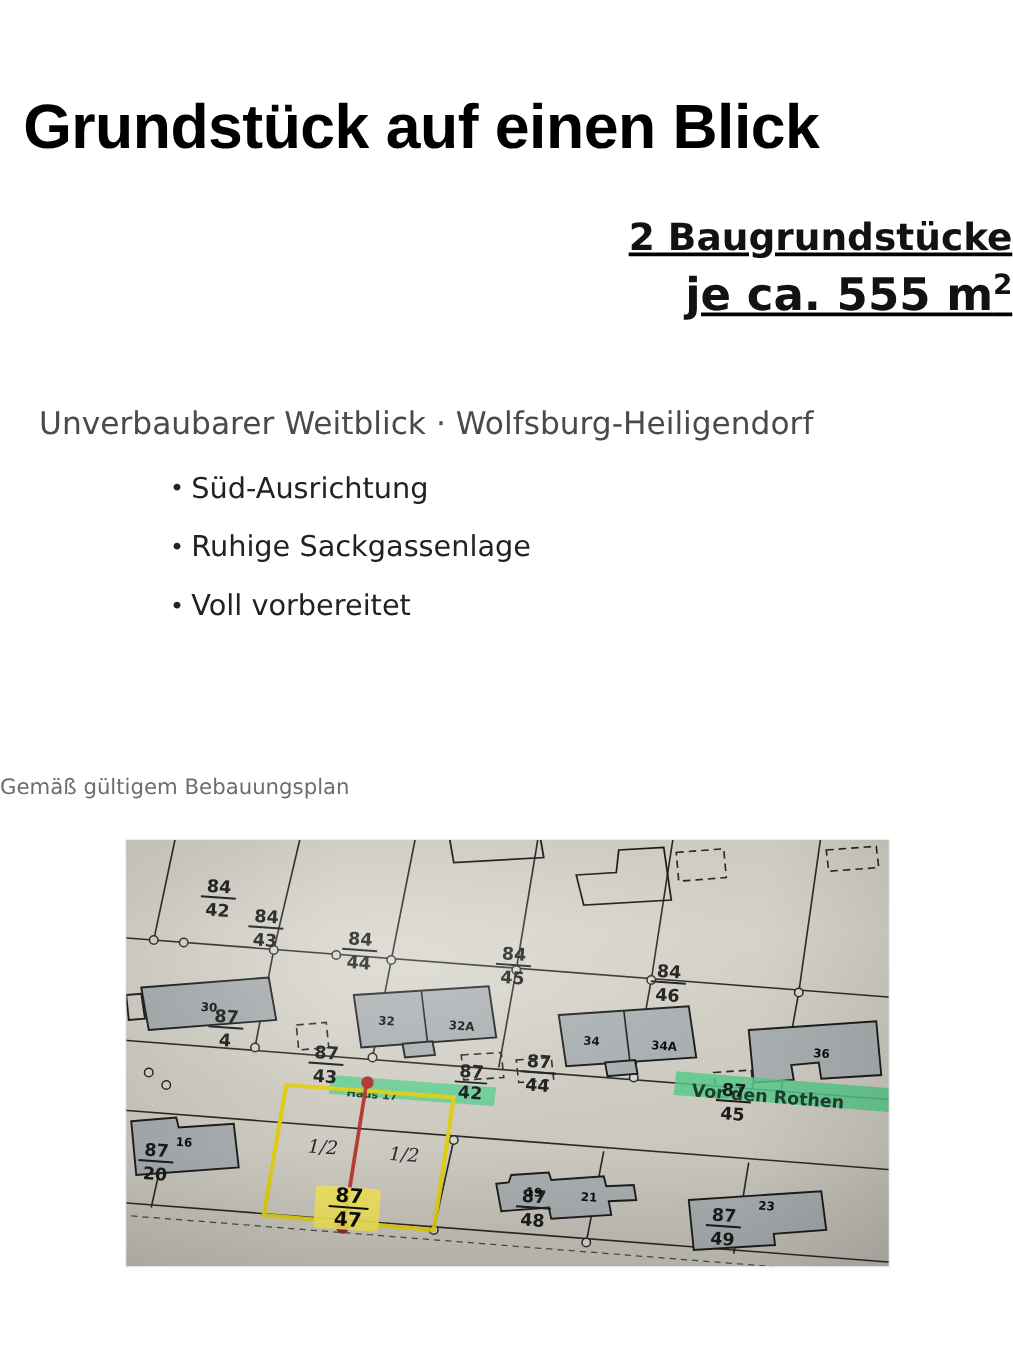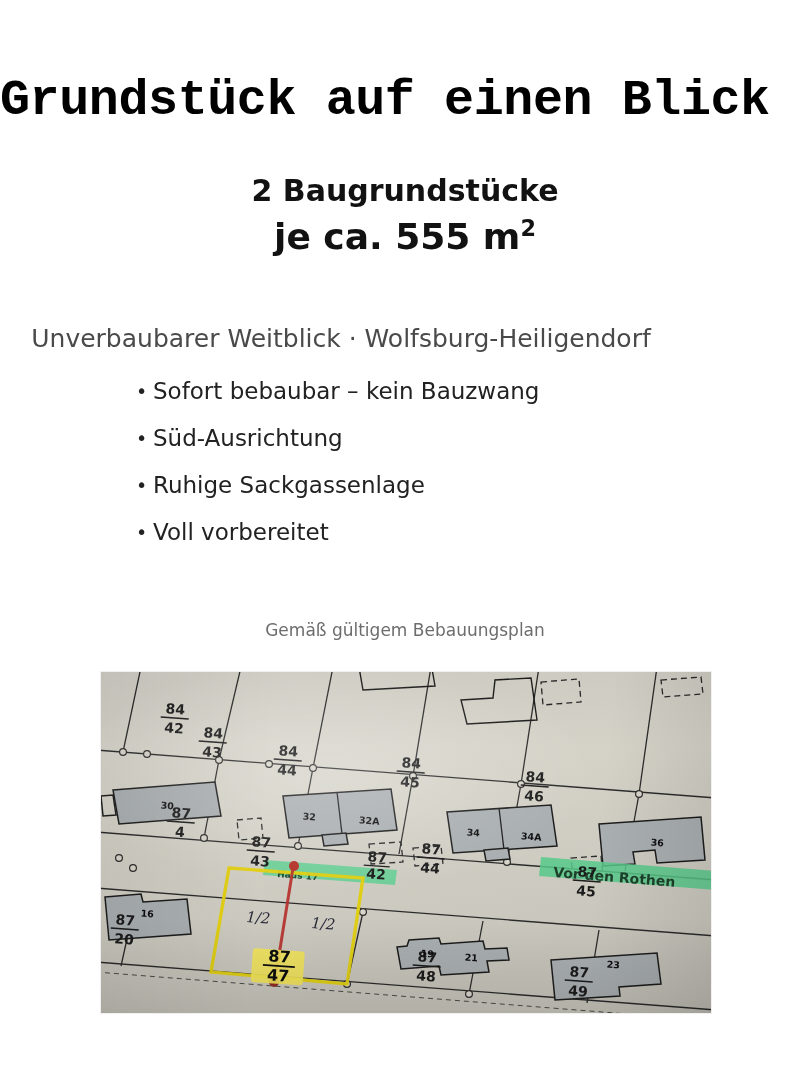--- a/index.html
+++ b/index.html
@@ -23,36 +23,37 @@
     background: #ffffff;
   }
 
   
   .headline {
     position: absolute;
     left: 0;
     top: 72px;
     width: 674px;
     text-align: center;
-    font-family: Liberation Mono, monospace;
+    font-family: Liberation Sans, sans-serif;
     font-weight: 700;
     font-size: 50px;
     line-height: 58px;
     letter-spacing: -0.4px;
     color: #000000;
     white-space: nowrap;
   }
 
   
   .facts {
     position: absolute;
     left: 0;
     top: 168px;
     width: 810px;
-    text-align: center;
+    text-align: right;
+    text-decoration: underline;
   }
   .fact {
     font-family: "DejaVu Sans", "Liberation Sans", sans-serif;
     font-weight: 700;
     color: #121212;
     white-space: nowrap;
   }
   .fact-1 { font-size: 30px; line-height: 46px; }
   .fact-2 { font-size: 36px; line-height: 46px; }
   .fact-3 { font-size: 30px; line-height: 46px; }
@@ -109,21 +110,20 @@
     vertical-align: super;
     line-height: 0;
   }
 
   
   .footnote {
     position: absolute;
     left: 0;
     top: 618px;
     width: 810px;
-    text-align: center;
     font-family: "DejaVu Sans", "Liberation Sans", sans-serif;
     font-size: 17px;
     line-height: 24px;
     color: #6d6d6d;
     white-space: nowrap;
   }
 
   
   .map-photo {
     position: absolute;
@@ -161,21 +161,20 @@
   <div class="facts">
     <div class="fact fact-1">2 Baugrundstücke</div>
     <div class="fact fact-2">
       <span>je ca. 555 m</span><sup>2</sup>
     </div>
   </div>
 
   <div class="tagline">Unverbaubarer Weitblick · Wolfsburg-Heiligendorf</div>
 
   <ul class="bullets">
-    <li><span>Sofort bebaubar – kein Bauzwang</span><sup></sup></li>
     <li><span>Süd-Ausrichtung</span><sup></sup></li>
     <li><span>Ruhige Sackgassenlage</span><sup></sup></li>
     <li><span>Voll vorbereitet</span><sup></sup></li>
   </ul>
 
   <div class="footnote">Gemäß gültigem Bebauungsplan</div>
 
   <div class="map-photo">
     <svg viewBox="0 0 610 341" preserveAspectRatio="none">
       <defs>

